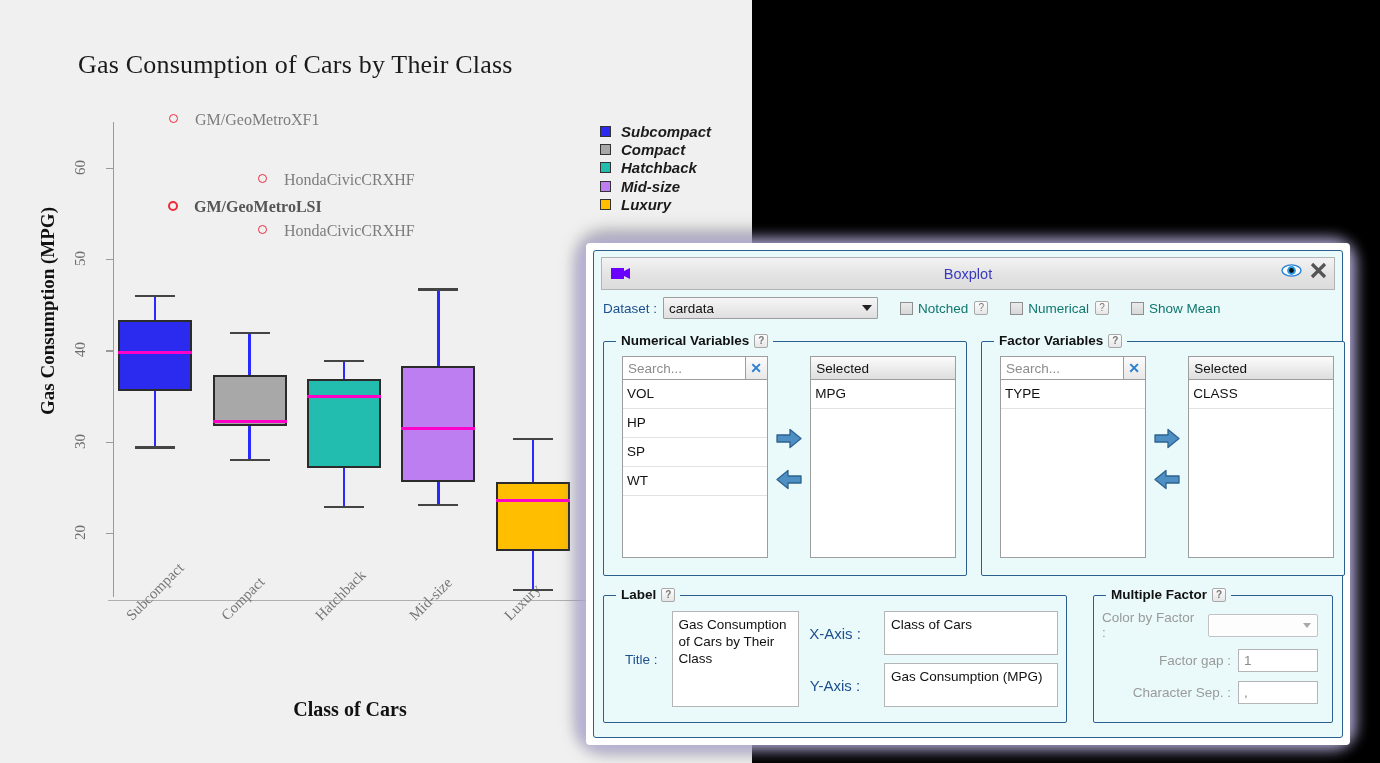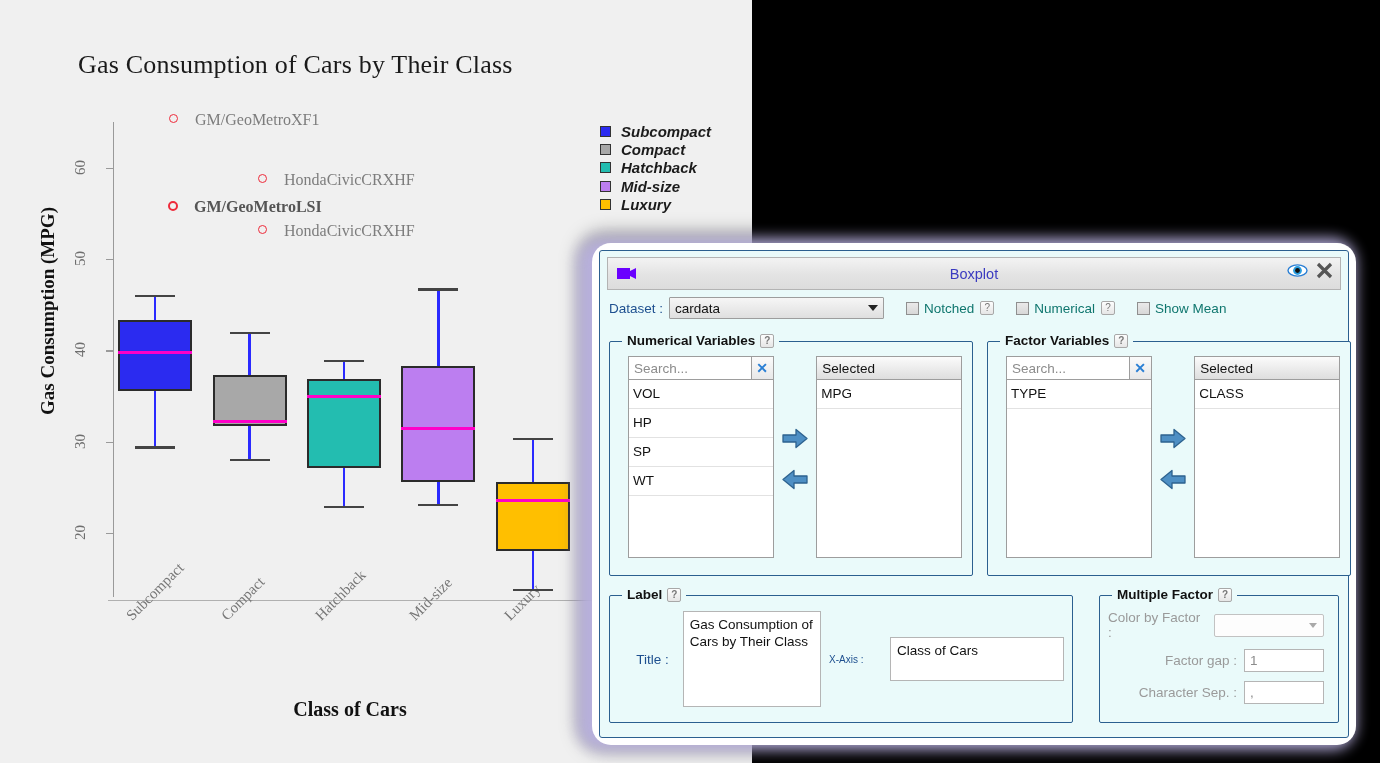--- a/index.html
+++ b/index.html
@@ -89,22 +89,22 @@
     filter:blur(9px);
   }
   #dialog-glow{
     position:absolute;left:578px;top:238px;width:778px;height:512px;
     border-radius:24px;
     background:#b9b1e0;
     filter:blur(7px);opacity:.95;
   }
   #dialog{
     position:absolute;left:586px;top:243px;width:764px;height:502px;
-    border-radius:19px;background:#ffffff;
-    padding:7px;box-sizing:border-box;margin-left:6px;
+    border-radius:4px;background:#ffffff;
+    padding:7px;box-sizing:border-box;
   }
   #dialog-inner{
     width:100%;height:100%;box-sizing:border-box;
     background:#eafafa;
     border:1px solid #2b5f8f;
     border-radius:3px;
     padding:6px 7px 7px 7px;
   }
 
   
@@ -206,21 +206,21 @@
   #label-fs{width:464px;height:128px;}
   #mf-fs{width:272px;height:128px;}
   .label-body{display:flex;align-items:center;height:100%;padding:0 8px 0 0;box-sizing:border-box;}
   .title-label{width:68px;text-align:right;font-size:13.5px;color:#1d4f8f;padding-right:14px;}
   .ta{
     border:1px solid #b5b5b5;background:#fff;box-sizing:border-box;
     padding:4px 6px;font-size:13.5px;color:#111;line-height:17px;
     font-family:"Liberation Sans", sans-serif;
   }
   #title-ta{width:158px;height:96px;}
-  .axis-label{width:56px;text-align:left;font-size:10px;color:#1d4f8f;padding-right:5px;}
+  .axis-label{width:56px;text-align:center;font-size:15px;color:#1d4f8f;padding-right:21px;}
   #xaxis-ta{width:174px;height:44px;}
   #yaxis-ta{width:174px;height:44px;}
   .mf-body{padding:14px 14px 0 8px;box-sizing:border-box;}
   .mf-row{display:flex;align-items:center;justify-content:flex-end;margin-bottom:9px;}
   .mf-label{font-size:13.5px;color:#9a9a9a;padding-right:7px;}
   .mf-select{
     width:110px;height:23px;box-sizing:border-box;
     border:1px solid #c2c2c2;background:#fdfdfd;border-radius:2px;
     display:flex;align-items:center;justify-content:flex-end;padding-right:6px;
   }
@@ -483,20 +483,24 @@
         <span class="help-btn">?</span>
       </div>
       <div class="label-body">
         <div class="title-label">Title :</div>
         <div class="ta" id="title-ta">Gas Consumption of Cars by Their Class</div>
         <div style="display:flex;flex-direction:column;gap:8px;margin-left:8px;">
           <div style="display:flex;align-items:center;">
             <div class="axis-label">X-Axis :</div>
             <div class="ta" id="xaxis-ta">Class of Cars</div>
           </div>
+          <div style="display:flex;align-items:center;">
+            <div class="axis-label">Y-Axis :</div>
+            <div class="ta" id="yaxis-ta">Gas Consumption (MPG)</div>
+          </div>
         </div>
       </div>
     </div>
 
     <div class="fs" id="mf-fs">
       <div class="fs-legend">
         <span>Multiple Factor</span>
         <span class="help-btn">?</span>
       </div>
       <div class="mf-body">

